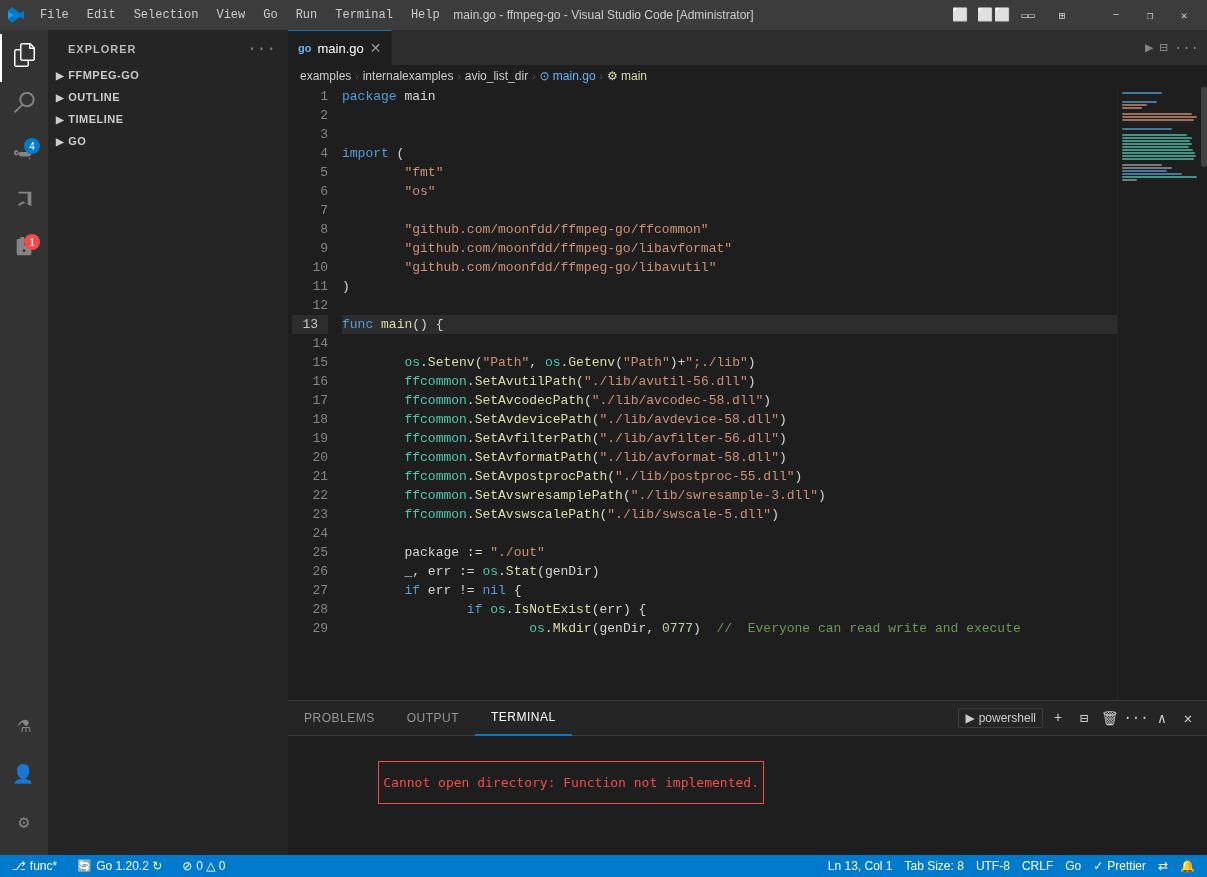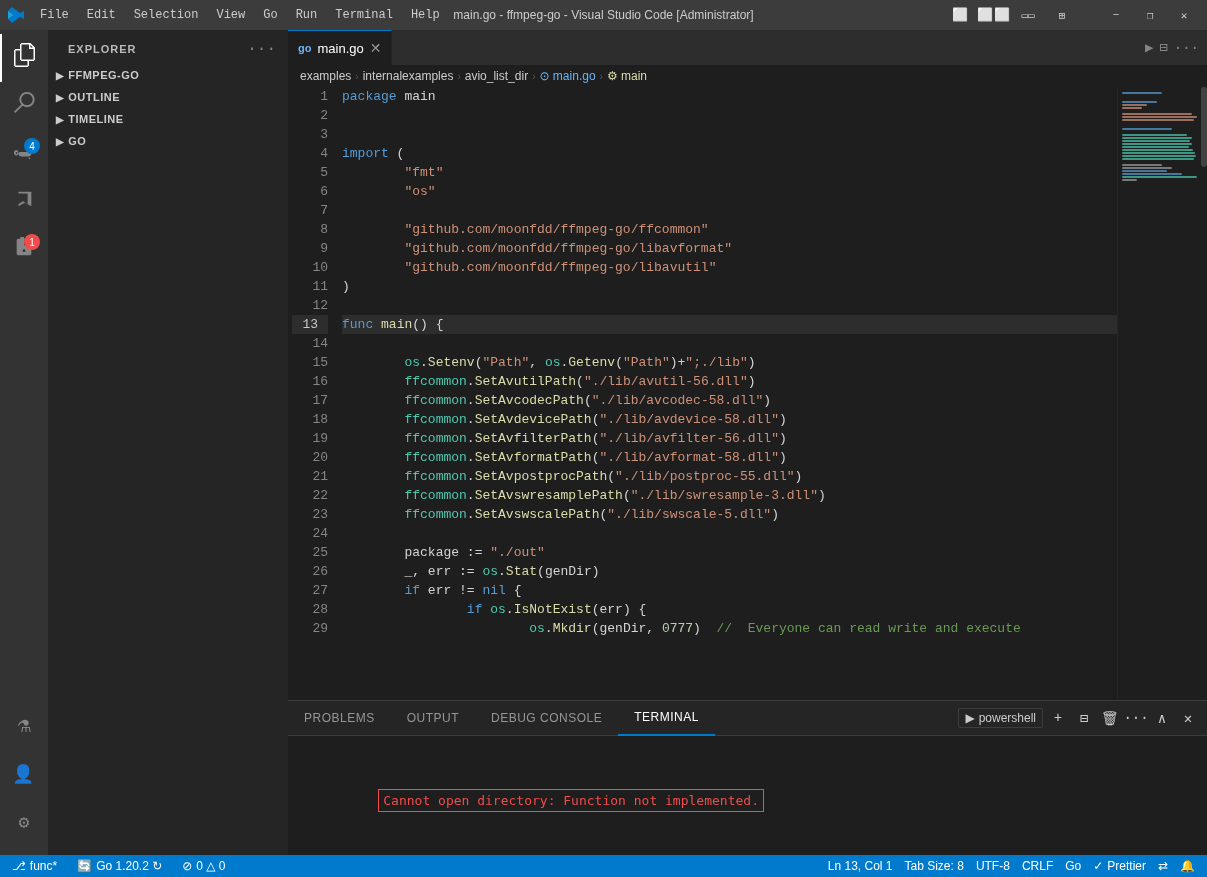--- a/index.html
+++ b/index.html
@@ -376,22 +376,21 @@
       padding: 6px 12px;
       font-size: 13px;
       overflow: auto;
       font-family: 'Consolas', monospace;
     }
     .term-line { line-height: 19px; white-space: pre; }
     .term-error {
       color: #f14c4c;
       border: 1px solid #f14c4c;
       display: inline-block;
-      padding: 1px 4px;
-      margin-top: 28px;
+      padding: 11px 4px;
     }
     .term-prompt { color: #cccccc; }
     .term-path { color: #569cd6; }
     .term-cursor {
       display: inline-block;
       width: 8px;
       height: 13px;
       background: #d4d4d4;
       vertical-align: middle;
     }
@@ -703,21 +702,20 @@
         <div class="scrollbar">
           <div class="scrollbar-thumb"></div>
         </div>
       </div>
     </div>
 
     <div class="panel">
       <div class="panel-tabs">
         <div class="panel-tab">PROBLEMS</div>
         <div class="panel-tab">OUTPUT</div>
-        <div class="panel-tab">DEBUG CONSOLE</div>
         <div class="panel-tab active">TERMINAL</div>
         <div class="panel-actions">
           <div class="panel-action-btn">
             <span>▶</span>
             <span> powershell</span>
           </div>
           <div class="panel-icon-btn">+</div>
           <div class="panel-icon-btn">⊟</div>
           <div class="panel-icon-btn">🗑</div>
           <div class="panel-icon-btn">···</div>

